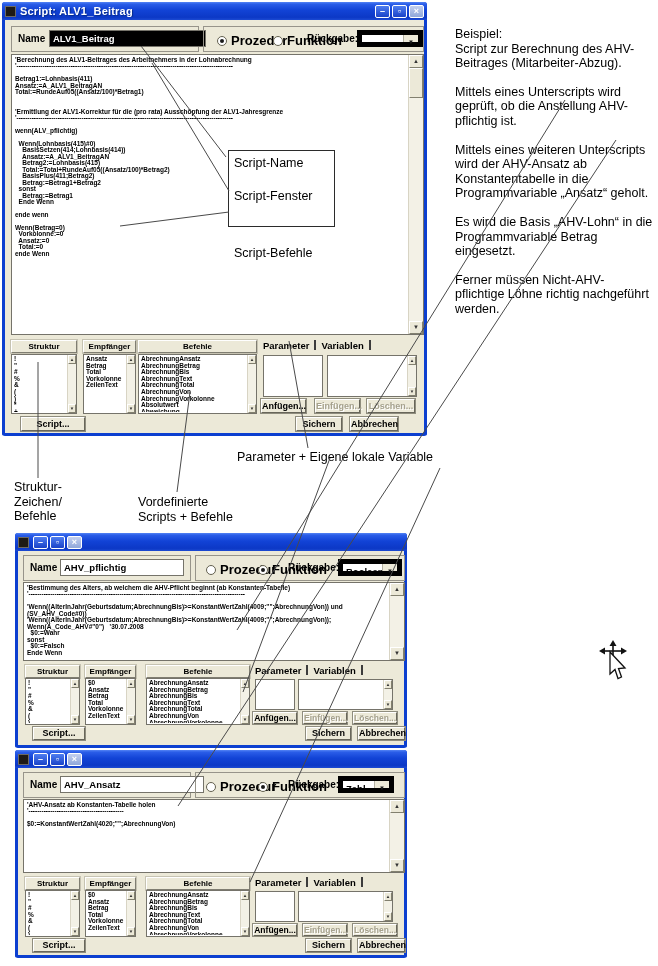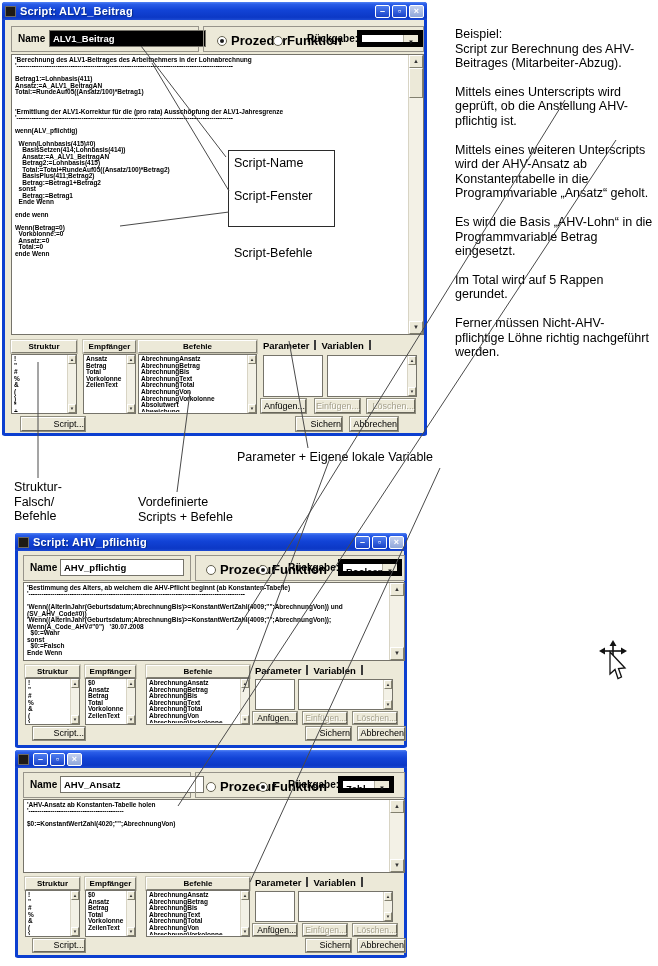--- a/index.html
+++ b/index.html
@@ -53,21 +53,21 @@
   .items .li { white-space:nowrap; }
   .mscroll { position:absolute; right:0; top:0; bottom:0; width:9px; background:#f3f1e6; border-left:1px solid #d8d4c4;
              display:flex; flex-direction:column; justify-content:space-between; }
   .msb { height:9px; background:#ece9d8; border:1px solid; border-color:#fff #82806f #82806f #fff; font-size:4.5px;
          line-height:8px; text-align:center; color:#333; }
 
   .tabs { position:absolute; font-size:9.5px; font-weight:bold; white-space:nowrap; }
   .tsep { display:inline-block; width:2px; height:10px; background:#3c3c3c; margin:0 5px; vertical-align:-1px; }
 
   .btn { position:absolute; height:14px; background:#ece9d8; border:1px solid; border-color:#fff #68665a #68665a #fff;
-         box-shadow:0 0 0 1px #8f8d7e; font-size:9px; font-weight:normal; text-align:right; line-height:12px; }
+         box-shadow:0 0 0 1px #8f8d7e; font-size:9px; font-weight:bold; text-align:center; line-height:12px; }
   .btn.disabled { color:#a5a18d; text-shadow:1px 1px 0 #fff; }
 
   
   .note { position:absolute; left:455px; top:27px; width:203px; font-size:12.5px; line-height:14.6px; }
   .np { white-space:pre-line; margin-bottom:14px; }
   .callout { position:absolute; left:228px; top:150px; width:107px; height:77px; background:#fff; border:1px solid #2b2b2b; z-index:30; }
   .callout .cl { position:absolute; left:5px; font-size:12.5px; white-space:nowrap; }
   .freelabel { position:absolute; font-size:12.5px; line-height:14.5px; white-space:pre-line; }
   #lines { position:absolute; left:0; top:0; width:658px; height:966px; pointer-events:none; z-index:40; }
   #cursor { position:absolute; left:597px; top:640px; z-index:50; }
@@ -206,21 +206,20 @@
     <span class="btn disabled" style="left:310px;top:397px;width:45px;">Einfügen...</span>
     <span class="btn disabled" style="left:362px;top:397px;width:48px;">Löschen...</span>
     <span class="btn" style="left:16px;top:415px;width:64px;">Script...</span>
     <span class="btn" style="left:291px;top:415px;width:46px;">Sichern</span>
     <span class="btn" style="left:345px;top:415px;width:48px;">Abbrechen</span>
   </div>
 
   <div class="window" style="left:15px;top:533px;width:392px;height:215px;">
     <div class="titlebar">
       <span class="appicon"></span>
-      <span class="title">Script: AHV_pflichtig</span>
       <span class="winbtns">
         <span class="wbtn">–</span>
         <span class="wbtn">▫</span>
         <span class="wbtn close">×</span>
       </span>
     </div>
     <div class="group" style="left:5px;top:22px;width:168px;"></div>
     <span class="glabel" style="left:12px;top:29px;">Name</span>
     <input class="namefield" readonly="" style="left: 42px; top: 26px; width: 124px;" value="AHV_pflichtig">
     <div class="group" style="left:177px;top:22px;width:210px;"></div>
@@ -427,36 +426,34 @@
     <div class="np">Mittels eines  Unterscripts wird
 geprüft, ob die Anstellung AHV-
 pflichtig ist.</div>
     <div class="np">Mittels eines  weiteren  Unterscripts
 wird der  AHV-Ansatz  ab
 Konstantentabelle in die
 Programmvariable  „Ansatz“  geholt.</div>
     <div class="np">Es wird die Basis „AHV-Lohn“  in die
 Programmvariable Betrag
 eingesetzt.</div>
-    <div class="np">Im Total wird  auf 5 Rappen
-gerundet.</div>
     <div class="np">Ferner müssen Nicht-AHV-
 pflichtige Löhne richtig nachgeführt
 werden.</div>
   </div>
 
   <div class="callout">
     <span class="cl" style="top:5px;">Script-Name</span>
     <span class="cl" style="top:38px;">Script-Fenster</span>
     <span class="cl" style="top:56px;margin-top:39px;">Script-Befehle</span>
   </div>
 
   <div class="freelabel" style="left:237px;top:450px;">Parameter  + Eigene lokale Variable</div>
   <div class="freelabel" style="left:14px;top:480px;">Struktur-
-Falsch/
+Zeichen/
 Befehle</div>
   <div class="freelabel" style="left:138px;top:495px;">Vordefinierte
 Scripts + Befehle</div>
 
   <svg id="lines" xmlns="http://www.w3.org/2000/svg">
     <g stroke="#4a4a4a" stroke-width="1">
       <line x1="141" y1="46" x2="226" y2="157"></line>
       <line x1="152" y1="63" x2="229" y2="191"></line>
       <line x1="120" y1="226" x2="229" y2="212"></line>
       <line x1="38" y1="362" x2="38" y2="478"></line>

